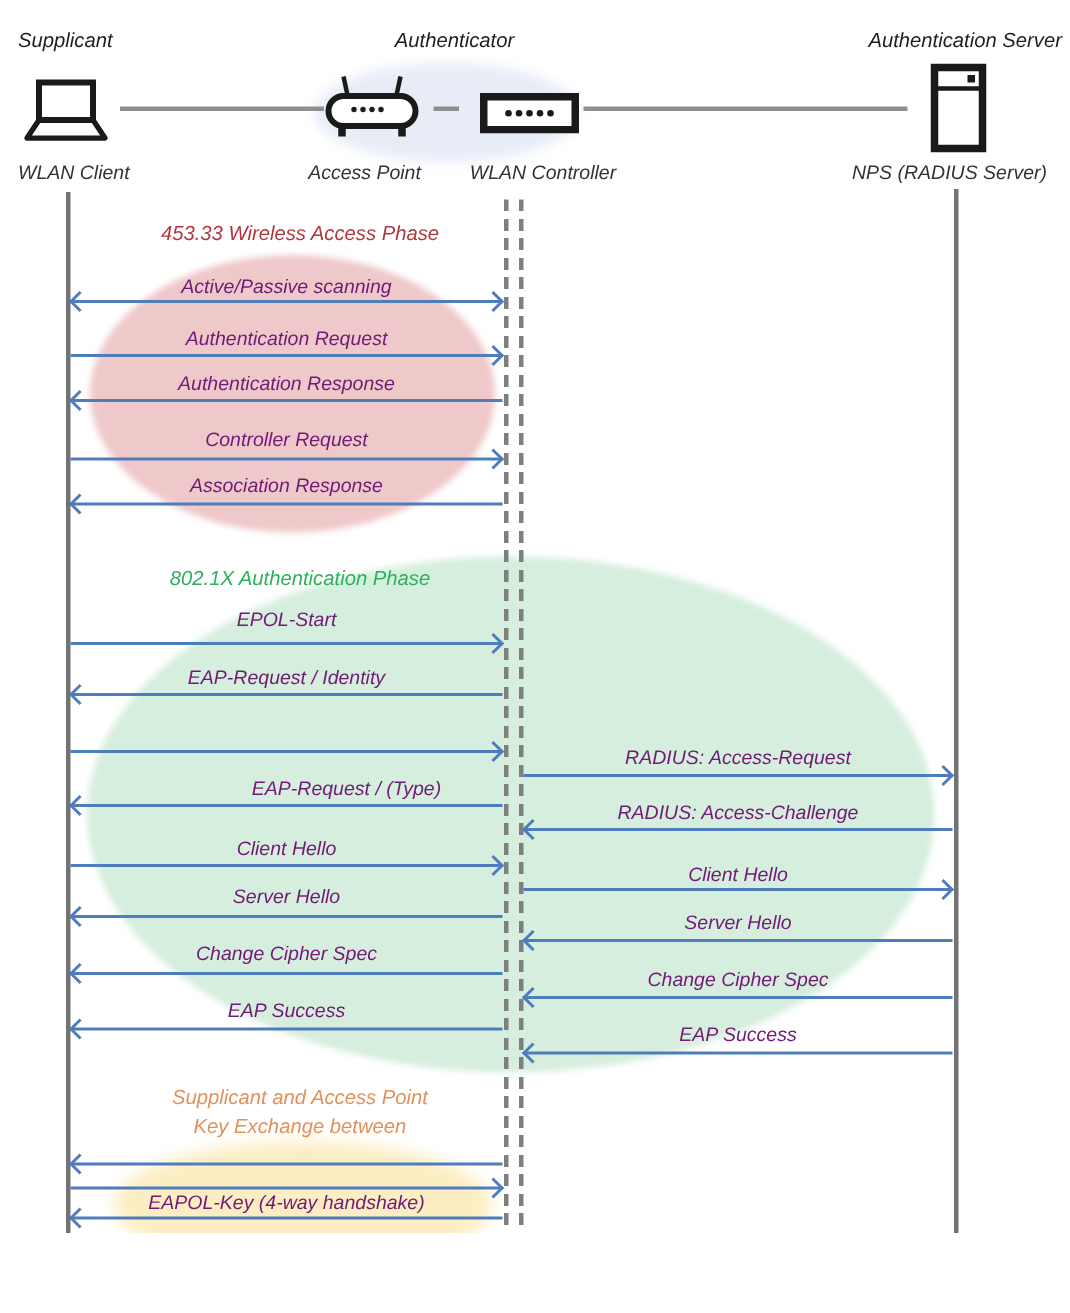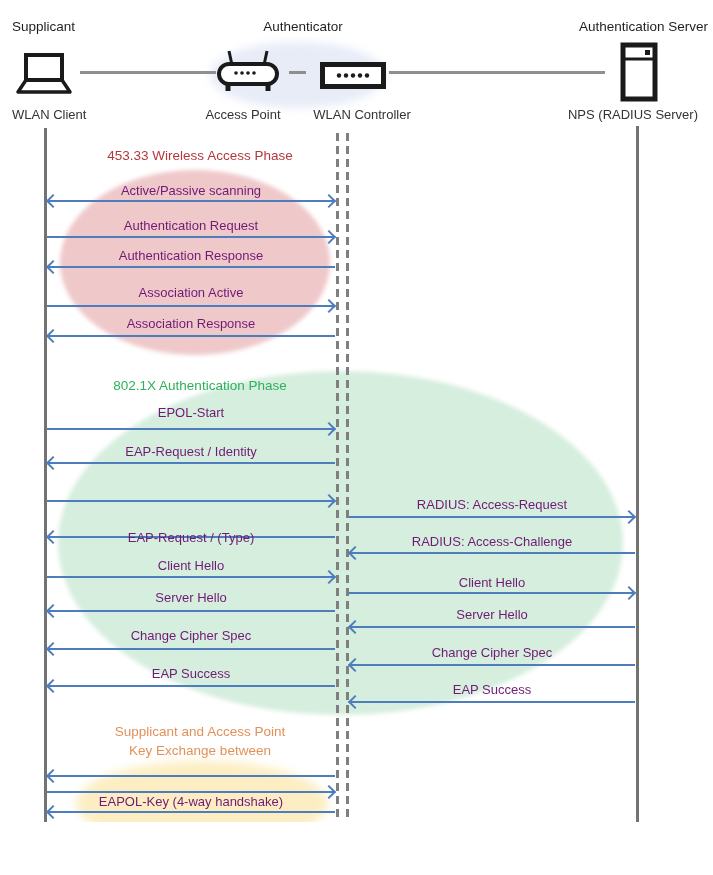--- a/index.html
+++ b/index.html
@@ -1,18 +1,18 @@
 <!DOCTYPE html>
 <html><head>
 <meta charset="utf-8">
 <style>
   html,body{margin:0;padding:0;background:#fff;}
   #canvas{
     position:relative;width:713px;height:822px;background:#fff;overflow:hidden;
-    font-family:"Liberation Sans","DejaVu Sans",sans-serif;color:#262626;
+    font-family:"Liberation Sans","DejaVu Sans",sans-serif;color:#262626;font-style:italic;
   }
   
   .ellipse{position:absolute;border-radius:50%;z-index:1;}
   .el-auth{left:210px;top:42px;width:176px;height:66px;background:#E7ECF7;filter:blur(4px);}
   .el-p1{left:60px;top:170px;width:270px;height:185px;background:#EFC8CA;filter:blur(2px);}
   .el-p2{left:58px;top:371px;width:565px;height:344px;background:#D6EEDE;filter:blur(2px);}
   .el-p3{left:76px;top:761px;width:252px;height:85px;background:#FCEEC2;filter:blur(5px);}
   
   .lifeline{position:absolute;width:3px;background:#737373;z-index:3;}
   .dashline{position:absolute;width:3px;z-index:3;
@@ -112,35 +112,35 @@
 
   <div class="msg span-l" style="top:183px;">Active/Passive scanning</div>
   <div class="arrow span-l left right" style="top:200px;"></div>
 
   <div class="msg span-l" style="top:218px;">Authentication Request</div>
   <div class="arrow span-l right" style="top:236px;"></div>
 
   <div class="msg span-l" style="top:248px;">Authentication Response</div>
   <div class="arrow span-l left" style="top:266px;"></div>
 
-  <div class="msg span-l" style="top:285px;">Association Active</div>
+  <div class="msg span-l" style="top:285px;">Controller Request</div>
   <div class="arrow span-l right" style="top:305px;"></div>
 
   <div class="msg span-l" style="top:316px;">Association Response</div>
   <div class="arrow span-l left" style="top:335px;"></div>
 
   <div class="msg span-l" style="top:405px;">EPOL-Start</div>
   <div class="arrow span-l right" style="top:428px;"></div>
 
   <div class="msg span-l" style="top:444px;">EAP-Request / Identity</div>
   <div class="arrow span-l left" style="top:462px;"></div>
 
   <div class="arrow span-l right" style="top:500px;"></div>
 
-  <div class="msg span-l" style="top:530px;">EAP-Request / (Type)</div>
+  <div class="msg span-l" style="top:518px;margin-left:40px;">EAP-Request / (Type)</div>
   <div class="arrow span-l left" style="top:536px;"></div>
 
   <div class="msg span-l" style="top:558px;">Client Hello</div>
   <div class="arrow span-l right" style="top:576px;"></div>
 
   <div class="msg span-l" style="top:590px;">Server Hello</div>
   <div class="arrow span-l left" style="top:610px;"></div>
 
   <div class="msg span-l" style="top:628px;">Change Cipher Spec</div>
   <div class="arrow span-l left" style="top:648px;"></div>

